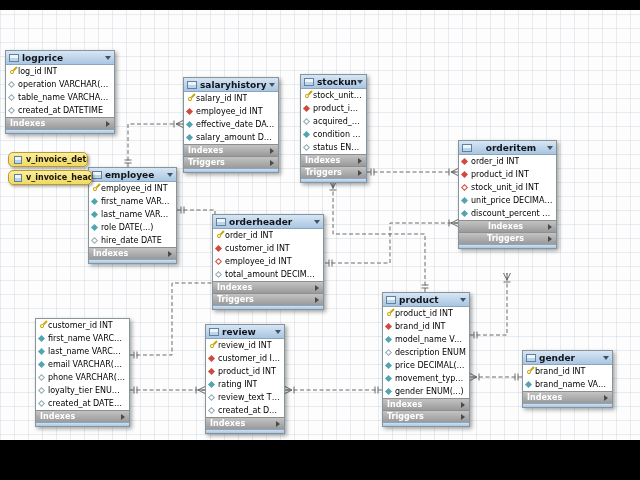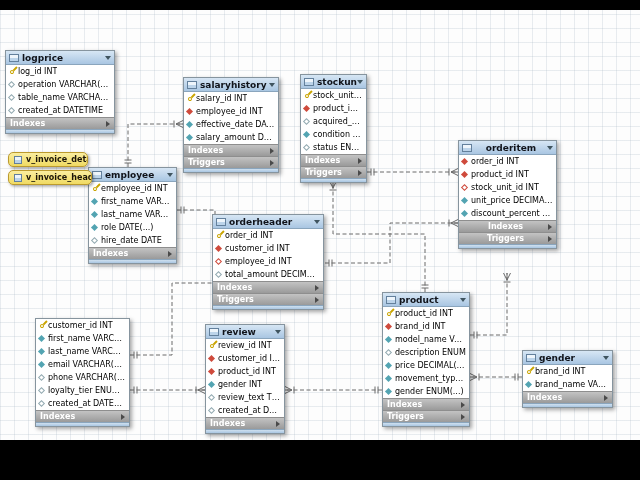--- a/index.html
+++ b/index.html
@@ -439,21 +439,21 @@
           <div class="erd-col">
             <div class="ic ic-fk"></div>
             <div class="ctxt">customer_id INT</div>
           </div>
           <div class="erd-col">
             <div class="ic ic-fk"></div>
             <div class="ctxt">product_id INT</div>
           </div>
           <div class="erd-col">
             <div class="ic ic-nn"></div>
-            <div class="ctxt">gender INT</div>
+            <div class="ctxt">rating INT</div>
           </div>
           <div class="erd-col">
             <div class="ic ic-nul"></div>
             <div class="ctxt">review_text TEXT</div>
           </div>
           <div class="erd-col">
             <div class="ic ic-nul"></div>
             <div class="ctxt">created_at DATETI...</div>
           </div>
           <div class="erd-ftr">

